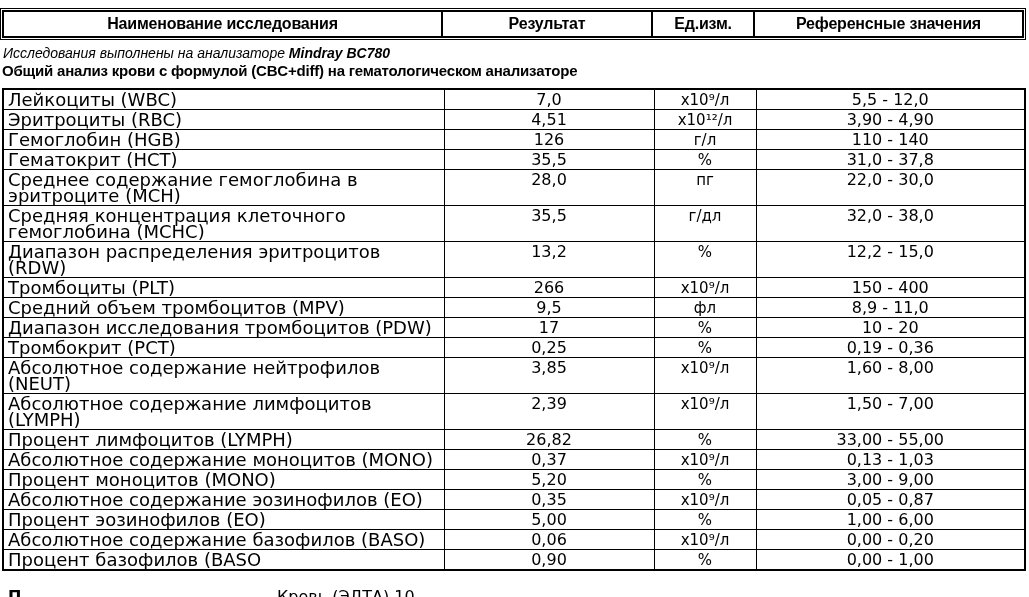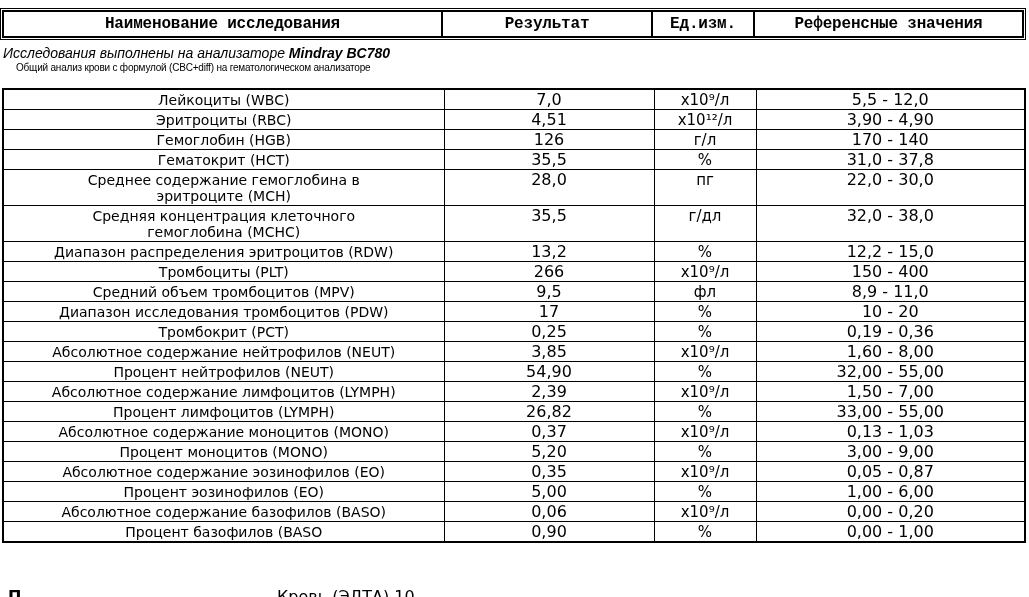--- a/index.html
+++ b/index.html
@@ -29,44 +29,43 @@
     font-size: 16px;
     letter-spacing: -0.2px;
   }
   .head-cell {
     display: flex;
     align-items: center;
     justify-content: center;
     border-right: 2px solid #000;
     overflow: hidden;
     white-space: nowrap;
-    font-family: Liberation Mono, monospace;
   }
   .head-cell:last-child { border-right: none; }
   .hc-name { width: 439px; }
   .hc-result { width: 210px; }
   .hc-unit { width: 102px; }
   .hc-ref { flex: 1; }
 
   
   .intro-1 {
     position: absolute;
     left: 3px; top: 45px;
     font-family: "Liberation Sans", sans-serif;
     font-style: italic;
     font-size: 14px;
     white-space: nowrap;
   }
   .intro-1 .brand { font-weight: bold; }
   .intro-2 {
     position: absolute;
-    left: 16px; top: 62px;
+    left: 2px; top: 62px;
     font-family: "Liberation Sans", sans-serif;
-    font-weight: normal;
-    font-size: 10px;
+    font-weight: bold;
+    font-size: 15px;
     letter-spacing: -0.2px;
     white-space: nowrap;
   }
 
   
   table.results {
     position: absolute;
     left: 2px; top: 88px;
     width: 1022px;
     border-collapse: collapse;
@@ -74,21 +73,21 @@
     border: 2px solid #000;
     font-size: 16px;
   }
   table.results td {
     border: 1px solid #000;
     vertical-align: top;
     padding: 2px 4px 1px 4px;
     line-height: 16px;
     overflow: hidden;
   }
-  td.name { text-align: center; white-space: pre-line; font-size: 14px; margin-top: 24px; }
+  td.name { text-align: left; white-space: pre-line; font-size: 18px; margin-top: 24px; }
   td.result { text-align: center; }
   td.unit { text-align: center; font-size: 15px; }
   td.reference { text-align: center; font-size: 16px; padding-top: 3px; }
 
   
   .footer-frag-left {
     position: absolute;
     left: 8px; top: 587px;
     font-weight: bold;
     font-size: 16px;
@@ -134,21 +133,21 @@
         <tr>
           <td class="name">Эритроциты (RBC)</td>
           <td class="result">4,51</td>
           <td class="unit">х10¹²/л</td>
           <td class="reference">3,90 - 4,90</td>
         </tr>
         <tr>
           <td class="name">Гемоглобин (HGB)</td>
           <td class="result">126</td>
           <td class="unit">г/л</td>
-          <td class="reference">170 - 140</td>
+          <td class="reference">110 - 140</td>
         </tr>
         <tr>
           <td class="name">Гематокрит (HCT)</td>
           <td class="result">35,5</td>
           <td class="unit">%</td>
           <td class="reference">31,0 - 37,8</td>
         </tr>
         <tr>
           <td class="name">Среднее содержание гемоглобина в
 эритроците (MCH)</td>
@@ -193,26 +192,20 @@
           <td class="unit">%</td>
           <td class="reference">0,19 - 0,36</td>
         </tr>
         <tr>
           <td class="name">Абсолютное содержание нейтрофилов (NEUT)</td>
           <td class="result">3,85</td>
           <td class="unit">х10⁹/л</td>
           <td class="reference">1,60 - 8,00</td>
         </tr>
         <tr>
-          <td class="name">Процент нейтрофилов (NEUT)</td>
-          <td class="result">54,90</td>
-          <td class="unit">%</td>
-          <td class="reference">32,00 - 55,00</td>
-        </tr>
-        <tr>
           <td class="name">Абсолютное содержание лимфоцитов (LYMPH)</td>
           <td class="result">2,39</td>
           <td class="unit">х10⁹/л</td>
           <td class="reference">1,50 - 7,00</td>
         </tr>
         <tr>
           <td class="name">Процент лимфоцитов (LYMPH)</td>
           <td class="result">26,82</td>
           <td class="unit">%</td>
           <td class="reference">33,00 - 55,00</td>

